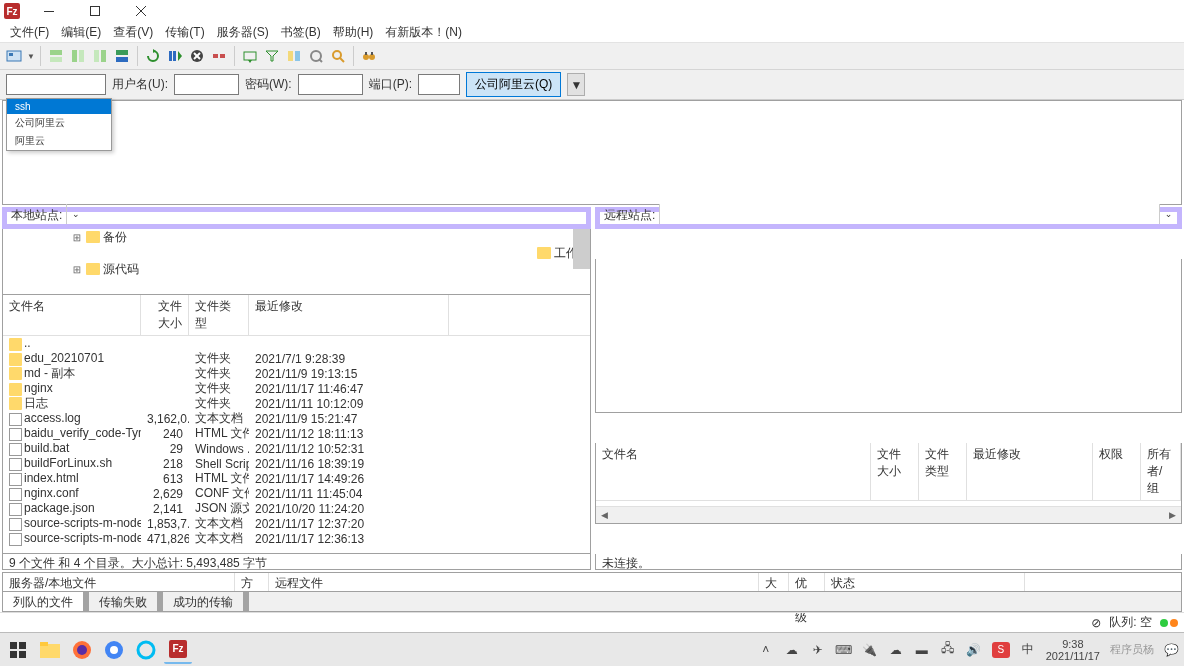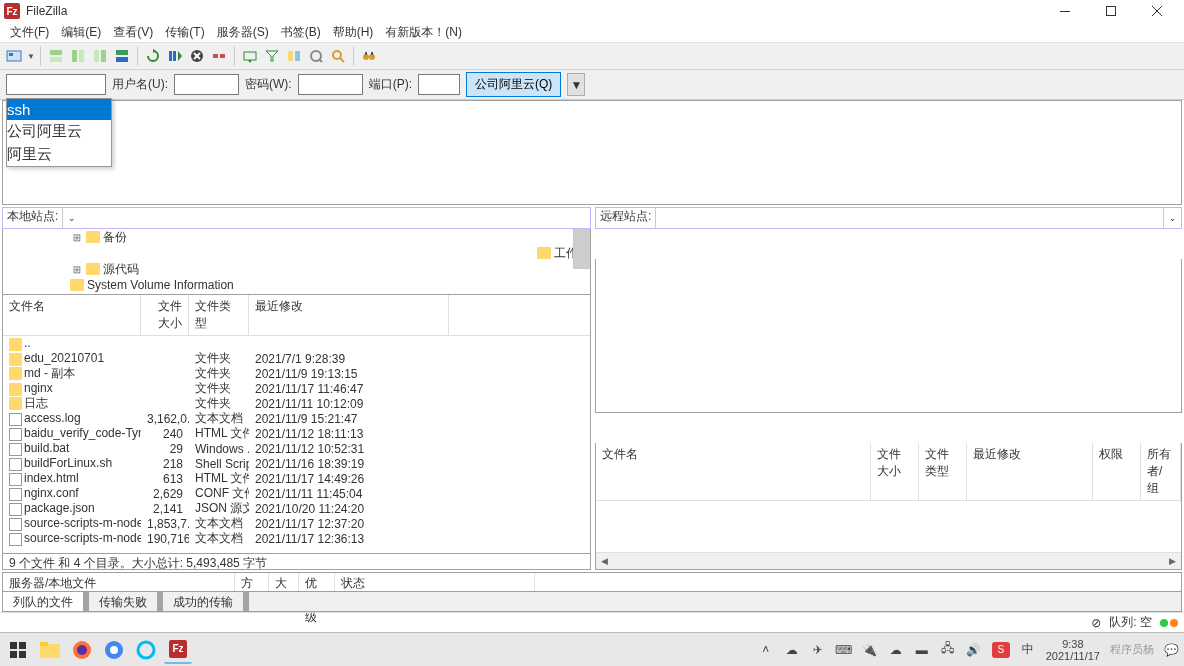--- a/index.html
+++ b/index.html
@@ -13,28 +13,28 @@
 .toolbar { height: 28px; background: #f0f0f0; border-top: 1px solid #e3e3e3; border-bottom: 1px solid #d5d5d5; display: flex; align-items: center; padding: 0 4px; gap: 2px; }
 .tbtn { width: 20px; height: 20px; display: flex; align-items: center; justify-content: center; cursor: pointer; border-radius: 2px; }
 .tsep { width: 1px; height: 20px; background: #ccc; margin: 0 3px; }
 .dropdown-arrow { font-size: 8px; color: #555; margin-left: 1px; }
 .quickbar { height: 30px; background: #f0f0f0; border-bottom: 1px solid #ccc; display: flex; align-items: center; padding: 0 6px; gap: 6px; position: relative; }
 .quickbar label { font-size: 12px; }
 .quickbar input { border: 1px solid #7a7a7a; height: 21px; padding: 0 4px; font-size: 12px; }
 .qbtn { border: 1px solid #0078d7; background: #cce4f7; padding: 3px 8px; cursor: pointer; font-size: 12px; }
 .dropbtn { border: 1px solid #adadad; background: #e1e1e1; width: 18px; height: 23px; display: flex; align-items: center; justify-content: center; cursor: pointer; }
 .hostdd { position: absolute; top: 24px; left: 0; width: 106px; background: #fff; border: 1px solid #999; box-shadow: 2px 2px 4px rgba(0,0,0,.2); z-index: 100; }
-.hostdd .hitem { padding: 2px 0; font-size: 15px; cursor: pointer; }
+.hostdd .hitem { padding: 2px 8px; font-size: 10px; cursor: pointer; }
 .hostdd .hitem.sel { background: #0078d4; color: #fff; }
 .logpane { height: 105px; border: 1px solid #a0a0a0; margin: 0 2px 2px 2px; background: #fff; overflow-y: auto; }
 .midrow { display: flex; flex: 1; min-height: 0; margin: 0 2px; gap: 4px; }
 .leftcol, .rightcol { display: flex; flex-direction: column; min-height: 0; }
 .leftcol { width: 592px; }
 .rightcol { flex: 1; gap: 30px; }
-.sitebar { height: 22px; display: flex; align-items: flex-start; border: 1px solid #c4b5fd; }
+.sitebar { height: 22px; display: flex; align-items: flex-end; border: 5px solid #c4b5fd; }
 .sitebar .lbl { padding: 0 4px; font-size: 12px; white-space: nowrap; }
 .sitebar input { flex: 1; border: none; border-left: 1px solid #ccc; height: 20px; padding: 0 4px; font-size: 12px; }
 .sitebar .cbtn { width: 18px; height: 20px; border-left: 1px solid #ccc; display: flex; align-items: center; justify-content: center; font-size: 9px; cursor: pointer; }
 .treepane { height: 66px; border: 1px solid #a0a0a0; border-top: none; overflow-y: auto; background: #fff; font-size: 12px; position: relative; }
 .treepane .scrollthumb { position: absolute; right: 0; top: 0; width: 17px; height: 40px; background: #cdcdcd; }
 .treerow { display: flex; align-items: center; height: 16px; padding-left: 4px; cursor: pointer; }
 .treerow .exp { width: 12px; text-align: center; font-size: 10px; color: #666; }
 .treerow .ficon { width: 14px; height: 12px; background: #ffd96b; margin: 0 3px; border-radius: 1px; }
 .listpane { flex: 1; border: 1px solid #a0a0a0; border-top: none; overflow: auto; background: #fff; min-height: 0; position: relative; }
 .listheader { display: flex; background: #fff; border-bottom: 1px solid #e0e0e0; position: sticky; top: 0; }
@@ -62,21 +62,20 @@
 .trayicon { width: 16px; height: 16px; display: flex; align-items: center; justify-content: center; font-size: 12px; }
 .scrollh { height: 17px; background: #f0f0f0; display: flex; align-items: center; border-top: 1px solid #e0e0e0; position: absolute; bottom: 0; left: 0; right: 0; }
 .scrollh .sarrow { width: 17px; height: 17px; display: flex; align-items: center; justify-content: center; font-size: 9px; color: #666; cursor: pointer; }
 .scrollh .strack { flex: 1; height: 100%; background: #f0f0f0; }
 </style>
 </head>
 <body>
 
 <div class="titlebar">
   <div class="ticon">Fz</div>
-  <div class="ttitle">FileZilla</div>
   <div class="winbtn">
       <svg width="10" height="1">
         <rect width="10" height="1" fill="#333"></rect>
       </svg>
     </div>
   <div class="winbtn">
       <svg width="10" height="10">
         <rect x="0.5" y="0.5" width="9" height="9" fill="none" stroke="#333"></rect>
       </svg>
     </div>
@@ -238,25 +237,20 @@
         <div class="treerow" style="padding-left: 68px; justify-content: flex-end;">
           <span class="exp"></span>
           <span class="ficon"></span>
           <span>工作区</span>
         </div>
         <div class="treerow" style="padding-left: 68px;">
           <span class="exp">⊞</span>
           <span class="ficon"></span>
           <span>源代码</span>
         </div>
-        <div class="treerow" style="padding-left: 52px;">
-          <span class="exp"></span>
-          <span class="ficon"></span>
-          <span>System Volume Information</span>
-        </div>
       </div>
     <div class="listpane" id="locallist">
         <div class="listheader">
           <div class="col" style="width: 138px;">文件名</div>
           <div class="col" style="width: 48px; text-align: right;">文件大小</div>
           <div class="col" style="width: 60px;">文件类型</div>
           <div class="col" style="width: 200px;">最近修改</div>
         </div>
         <div class="listrow">
           <div class="cell" style="width:138px"><span class="fileicon fi-folder"></span>..</div>
@@ -331,21 +325,21 @@
           <div class="cell" style="width:200px">2021/10/20 11:24:20</div>
         </div>
         <div class="listrow">
           <div class="cell" style="width:138px"><span class="fileicon fi-file"></span>source-scripts-m-node-...</div>
           <div class="cell" style="width:48px;text-align:right">1,853,7...</div>
           <div class="cell" style="width:60px">文本文档</div>
           <div class="cell" style="width:200px">2021/11/17 12:37:20</div>
         </div>
         <div class="listrow">
           <div class="cell" style="width:138px"><span class="fileicon fi-file"></span>source-scripts-m-node-...</div>
-          <div class="cell" style="width:48px;text-align:right">190,716</div>
+          <div class="cell" style="width:48px;text-align:right">471,826</div>
           <div class="cell" style="width:60px">文本文档</div>
           <div class="cell" style="width:200px">2021/11/17 12:36:13</div>
         </div>
       </div>
     <div class="statusrow">9 个文件 和 4 个目录。大小总计: 5,493,485 字节</div>
   </div>
 
   <div class="rightcol">
     <div class="sitebar">
       <span class="lbl">远程站点:</span>
@@ -361,26 +355,28 @@
           <div class="col" style="width: 126px;">最近修改</div>
           <div class="col" style="width: 48px;">权限</div>
           <div class="col" style="width: 40px;">所有者/组</div>
         </div>
         <div class="scrollh">
           <div class="sarrow">◀</div>
           <div class="strack"></div>
           <div class="sarrow">▶</div>
         </div>
       </div>
+    <div class="statusrow">未连接。</div>
   </div>
 </div>
 
 <div class="queueheader" id="qheader">
     <div class="qcol" style="width: 232px;">服务器/本地文件</div>
     <div class="qcol" style="width: 34px;">方向</div>
+    <div class="qcol" style="width: 490px;">远程文件</div>
     <div class="qcol" style="width: 30px;">大小</div>
     <div class="qcol" style="width: 36px;">优先级</div>
     <div class="qcol" style="width: 200px;">状态</div>
   </div>
 
 <div class="tabrow" id="qtabs">
     <div class="tab active">列队的文件</div>
     <div class="tab">传输失败</div>
     <div class="tab">成功的传输</div>
   </div>

